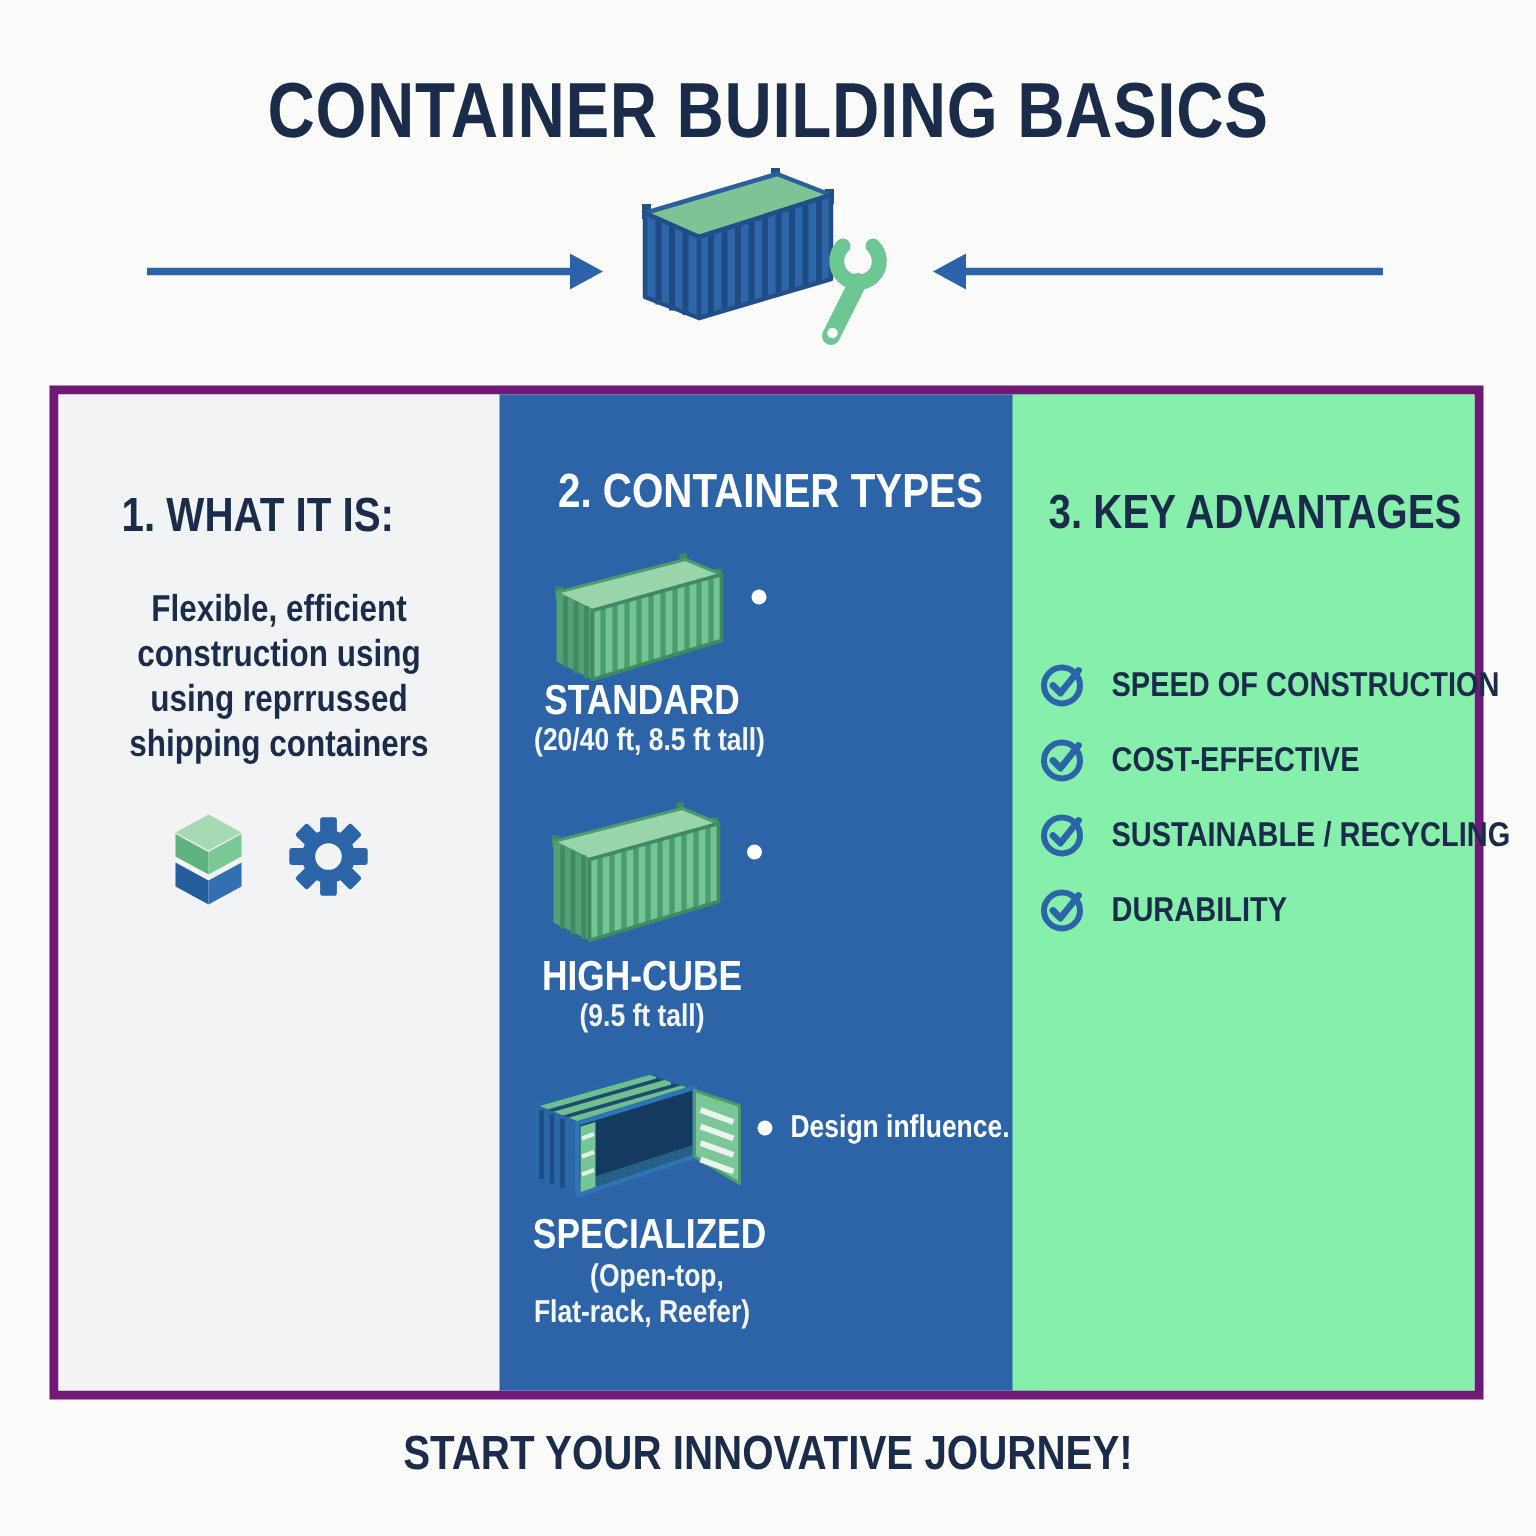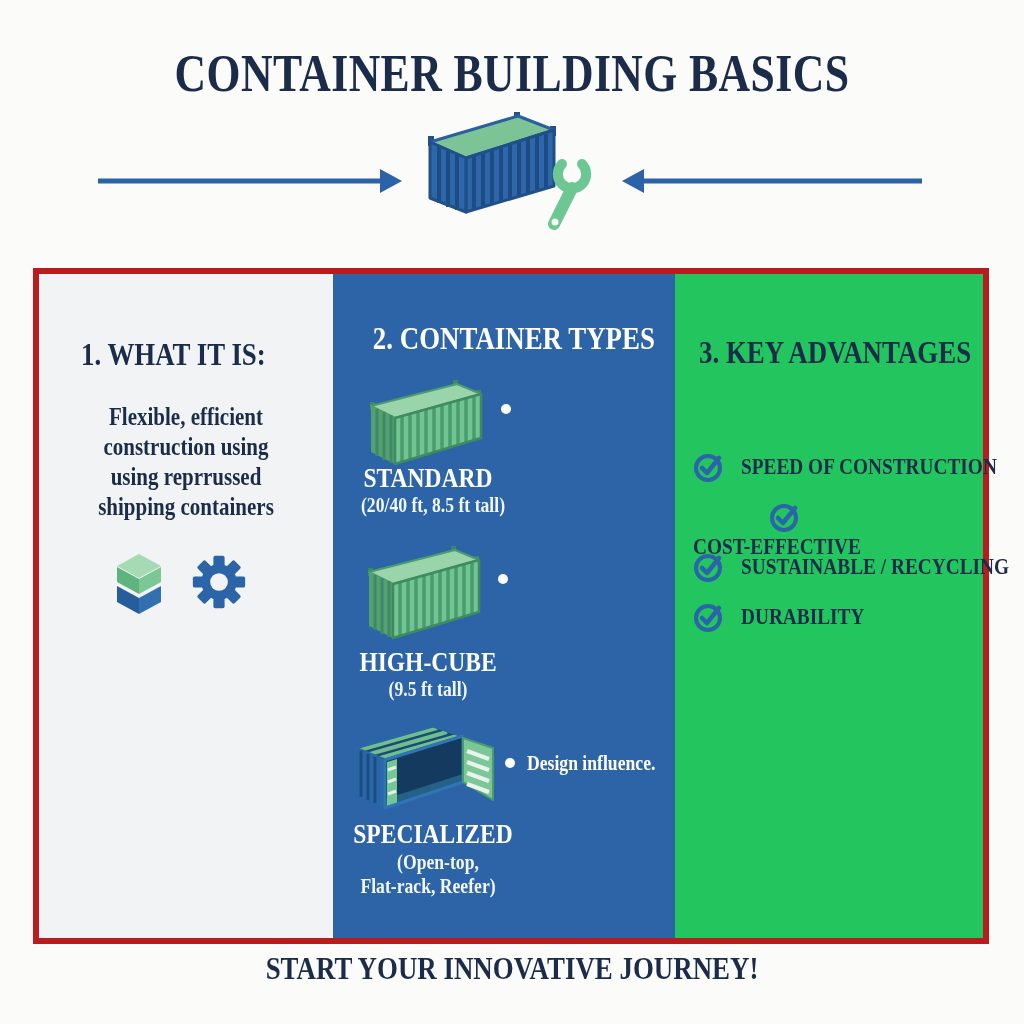--- a/index.html
+++ b/index.html
@@ -1,42 +1,42 @@
 <!DOCTYPE html>
 <html><head>
 <meta charset="utf-8">
 <style>
   * { margin:0; padding:0; box-sizing:border-box; }
   body { background:#e8e8e8; }
   .canvas {
     position:relative; width:1024px; height:1024px;
     background:#fbfbf9; overflow:hidden;
-    font-family:Liberation Serif, serif;
+    font-family:Liberation Sans, sans-serif;
     color:#1a2c49;
   }
   .cx { transform:scaleX(0.84); transform-origin:50% 50%; }
   .cl { display:inline-block; transform:scaleX(0.84); transform-origin:0 50%; white-space:nowrap; }
 
   .title {
     position:absolute; top:44px; left:0; width:100%;
     text-align:center; font-size:52px; font-weight:bold;
     letter-spacing:0.5px; color:#1a2c49;
   }
 
   .hero { position:absolute; left:0; top:100px; width:1024px; height:150px; }
   .hero svg { position:absolute; }
 
   .panel {
-    position:absolute; left:33px; top:268px; width:956px; height:676px;
-    border:6px solid #b91c1c; background:#f1f3f4;
+    position:absolute; left:33px; top:257px; width:956px; height:676px;
+    border:6px solid #701a75; background:#f1f3f4;
   }
   .col { position:absolute; top:0; bottom:0; }
   .col1 { left:0; width:294px; background:#f1f3f4; }
   .col2 { left:294px; width:362px; background:#2d64a8; }
-  .col3 { left:636px; width:308px; background:#22c55e; }
+  .col3 { left:636px; width:308px; background:#86efac; }
 
   .col-heading {
     position:absolute; font-size:32px; font-weight:bold; color:#1a2c49;
     white-space:nowrap;
   }
   .col2 .col-heading { color:#ffffff; width:100%; text-align:center; }
 
   .what-body {
     position:absolute; left:10px; top:128px; width:274px;
     text-align:center; font-size:25px; font-weight:bold; line-height:30px;
@@ -289,21 +289,21 @@
         <span class="cl">3. KEY ADVANTAGES</span>
       </div>
 
       <div class="adv-row" style="top:176px;">
         <svg width="34" height="34" viewBox="0 0 34 34">
           <circle cx="15" cy="18" r="12" fill="none" stroke="#2b64a8" stroke-width="4"></circle>
           <path d="M9,18 L14,23 L26,8" fill="none" stroke="#2b64a8" stroke-width="4.5" stroke-linecap="round" stroke-linejoin="round"></path>
         </svg>
         <span class="adv-label"><span class="cl">SPEED OF CONSTRUCTION</span></span>
       </div>
-      <div class="adv-row" style="top:226px;flex-direction:column;">
+      <div class="adv-row" style="top:226px;">
         <svg width="34" height="34" viewBox="0 0 34 34">
           <circle cx="15" cy="18" r="12" fill="none" stroke="#2b64a8" stroke-width="4"></circle>
           <path d="M9,18 L14,23 L26,8" fill="none" stroke="#2b64a8" stroke-width="4.5" stroke-linecap="round" stroke-linejoin="round"></path>
         </svg>
         <span class="adv-label"><span class="cl">COST-EFFECTIVE</span></span>
       </div>
       <div class="adv-row" style="top:276px;">
         <svg width="34" height="34" viewBox="0 0 34 34">
           <circle cx="15" cy="18" r="12" fill="none" stroke="#2b64a8" stroke-width="4"></circle>
           <path d="M9,18 L14,23 L26,8" fill="none" stroke="#2b64a8" stroke-width="4.5" stroke-linecap="round" stroke-linejoin="round"></path>

